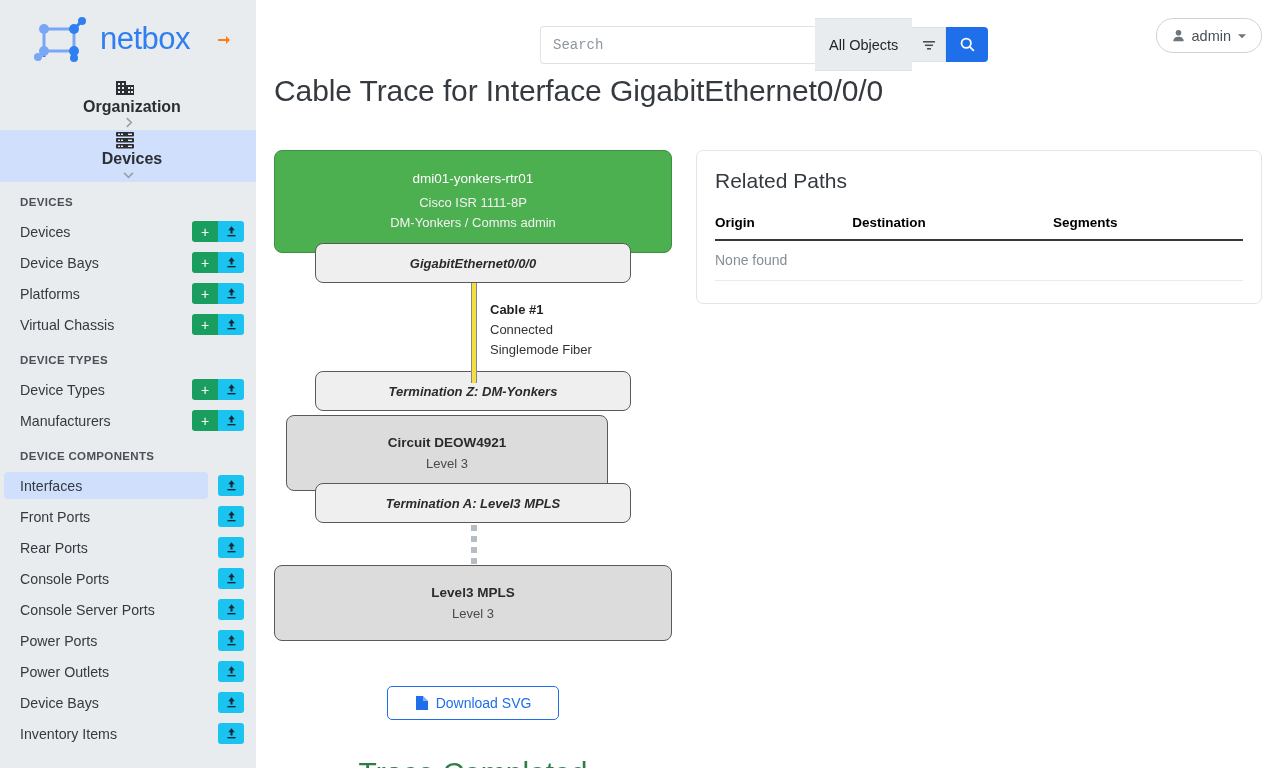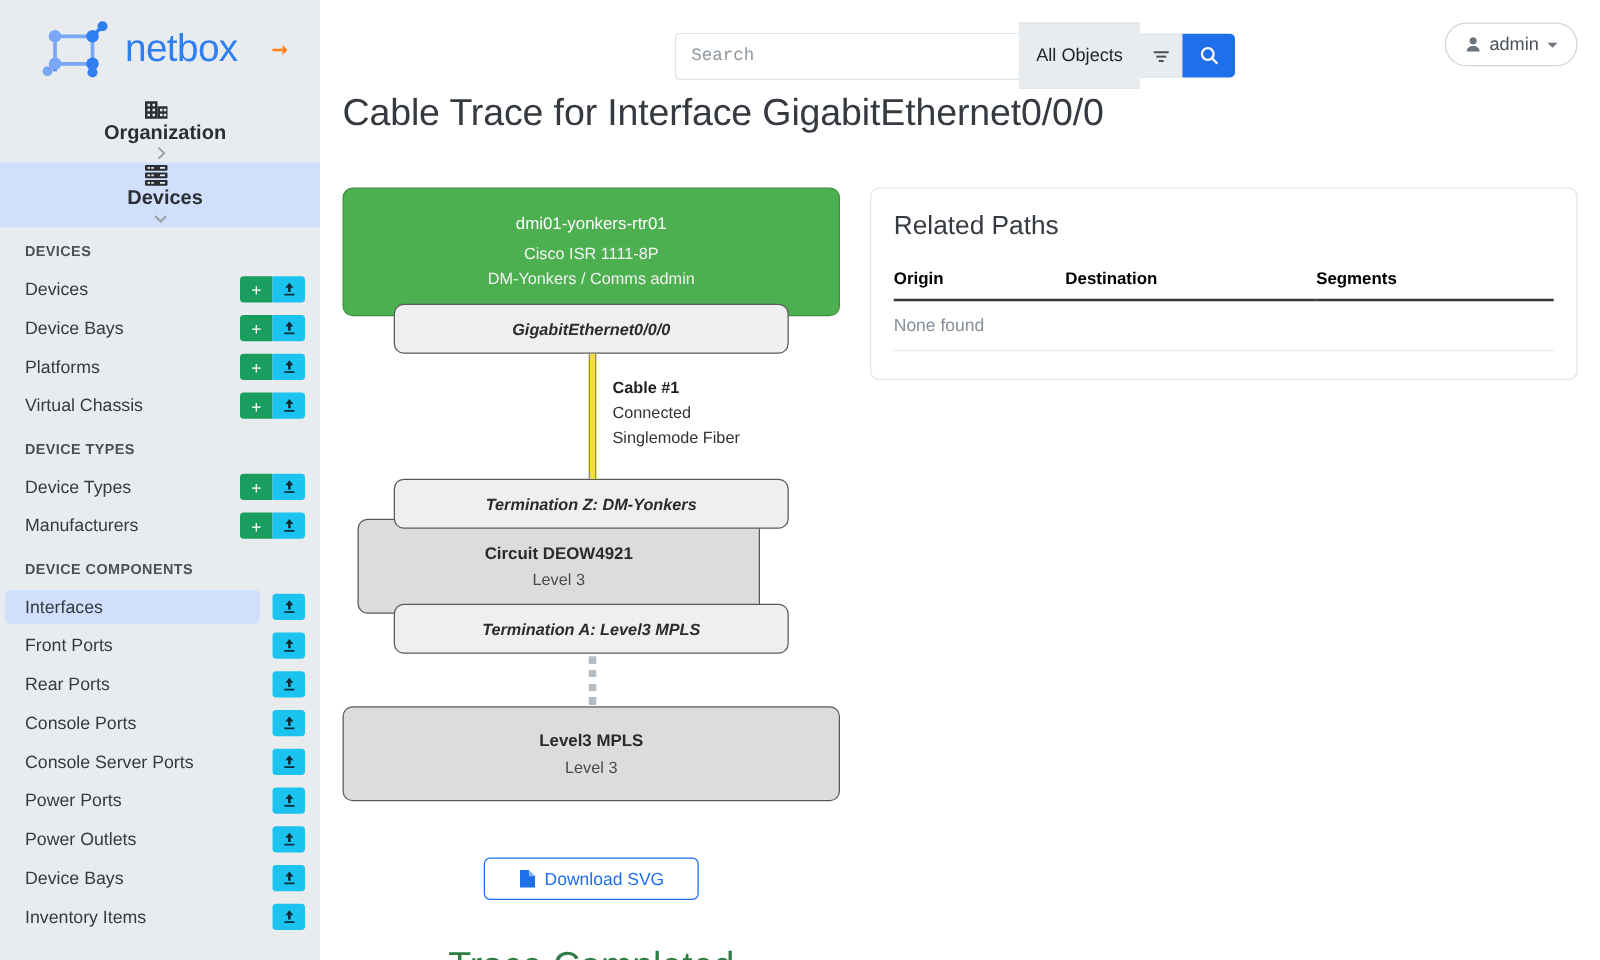--- a/index.html
+++ b/index.html
@@ -153,21 +153,21 @@
     background: #4caf50; border-color: #3f8f43;
     z-index: 1;
   }
   .node-device .n-title { font-size: 13.5px; font-weight: 400; color:#fff; margin-bottom: 7px; }
   .node-device .n-sub { font-size: 13px; color:#f2f2f2; line-height: 20px; }
 
   .node-term {
     background: #efefef; z-index: 3; font-style: italic;
   }
   .node-iface { left: 41px; top: 93px; width: 316px; height: 40px; }
-  .node-tz    { left: 41px; top: 233px; width: 316px; height: 40px; }
+  .node-tz    { left: 41px; top: 221px; width: 316px; height: 40px; }
   .node-ta    { left: 41px; top: 333px; width: 316px; height: 40px; }
   .node-term .n-title { font-size: 13px; font-weight: 700; color: #2b2b2b; }
 
   .node-circuit {
     left: 12px; top: 265px; width: 322px; height: 76px;
     background: #dcdcdc; z-index: 2;
   }
   .node-provnet {
     left: 0; top: 415px; width: 398px; height: 76px;
     background: #dcdcdc; z-index: 2;

